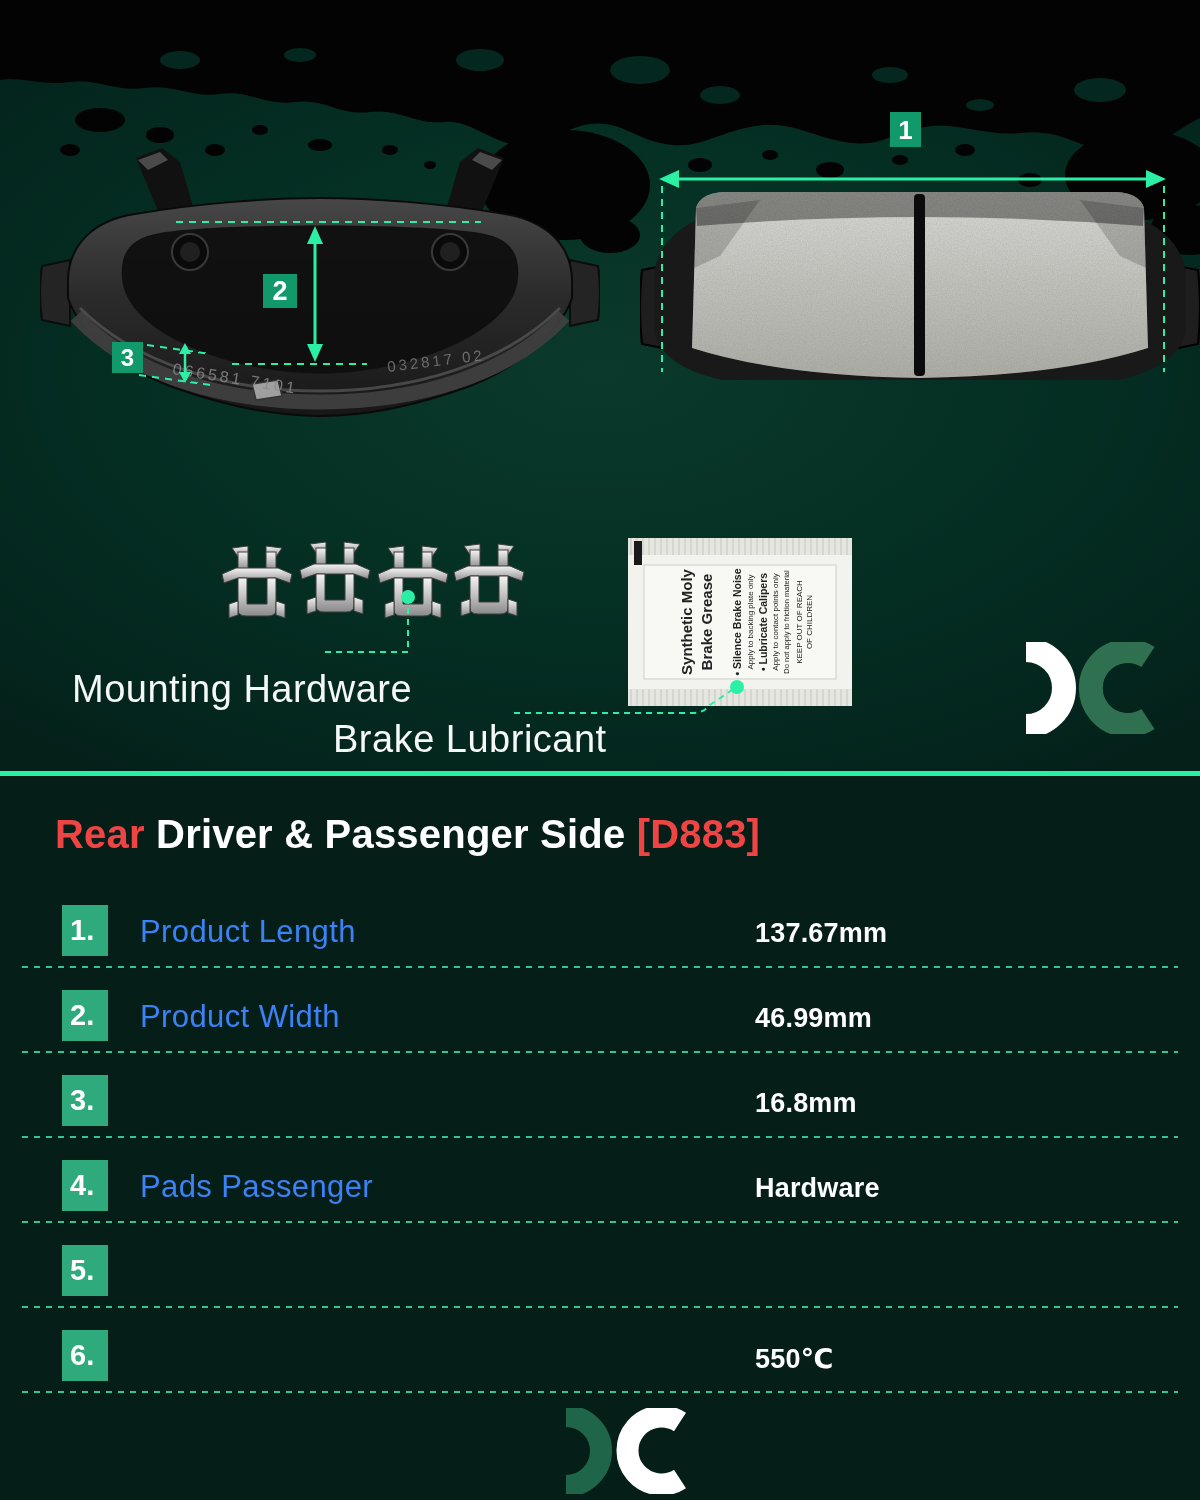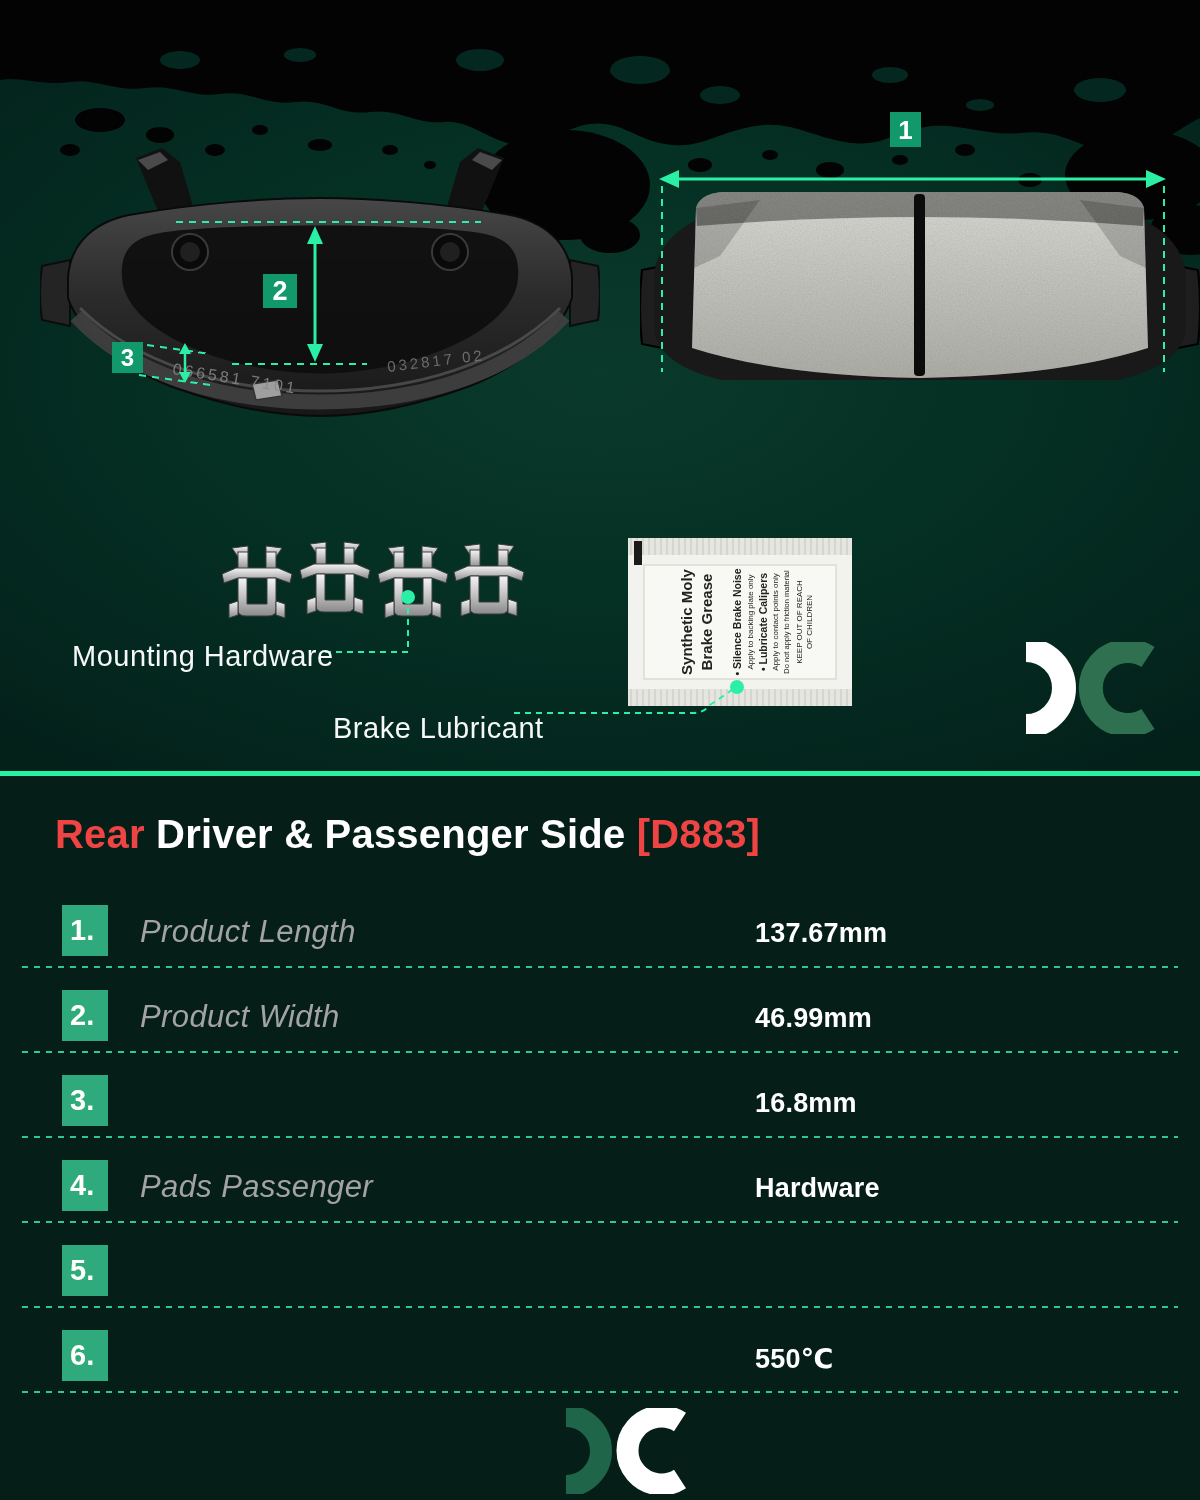--- a/index.html
+++ b/index.html
@@ -15,27 +15,27 @@
   .top-section{position:absolute;top:0;left:0;width:1200px;height:771px;
     background:radial-gradient(ellipse 900px 500px at 50% 48%, #0A3A2C 0%, #053024 45%, var(--bg-top) 75%, #032019 100%);}
   .divider{position:absolute;top:771px;left:0;width:1200px;height:5px;background:#26F2A2;}
   .abs{position:absolute;}
   .badge{position:absolute;display:flex;align-items:center;justify-content:center;
     background:var(--badge);color:#fff;font-weight:700;line-height:1;}
   .dash-h{position:absolute;height:2px;
     background:repeating-linear-gradient(90deg,var(--mint) 0 7px,transparent 7px 13px);}
   .dash-v{position:absolute;width:2px;
     background:repeating-linear-gradient(180deg,var(--mint) 0 7px,transparent 7px 13px);}
-  .callout-label{position:absolute;color:#F5F8F6;font-size:29px;letter-spacing:0.5px;}
+  .callout-label{position:absolute;color:#F5F8F6;font-size:38px;letter-spacing:0.5px;margin-top:28px;}
   .heading{position:absolute;left:55px;top:812px;font-size:40px;font-weight:700;letter-spacing:0.2px;color:#fff;white-space:pre;}
   .heading .mint{color:#ef4444;}
   .spec-row{position:absolute;left:0;width:1200px;height:85px;}
   .num-box{position:absolute;left:62px;top:12px;width:46px;height:51px;background:var(--numbox);
     color:#fff;font-size:29px;font-weight:600;display:flex;align-items:center;padding-left:8px;}
-  .spec-label{position:absolute;left:140px;top:21px;font-size:31px;color:#a3a3a3;letter-spacing:0.4px;font-style:italic;}
+  .spec-label{position:absolute;left:140px;top:21px;font-size:31px;color:#3b82f6;letter-spacing:0.4px;}
   .spec-value{position:absolute;left:755px;top:25px;font-size:27px;font-weight:700;color:#fff;letter-spacing:0.2px;text-align:right;}
   .spec-sep{position:absolute;left:22px;top:73px;width:1156px;height:2px;
     background:repeating-linear-gradient(90deg,rgba(55,228,168,.85) 0 6px,transparent 6px 12px);}
 </style>
 </head>
 <body>
 
 <div id="canvas">
 
   <div class="top-section"></div>
@@ -231,21 +231,21 @@
       <text x="-84" y="161" text-anchor="middle" font-size="7.5">Do not apply to friction material</text>
       <text x="-84" y="174" text-anchor="middle" font-size="8">KEEP OUT OF REACH</text>
       <text x="-84" y="184" text-anchor="middle" font-size="8">OF CHILDREN</text>
     </g>
   </svg>
 
   <svg class="abs" style="left:512px;top:678px" width="240" height="42">
     <path d="M2,35 H180 Q192,35 198,27 L220,12" fill="none" stroke="#2CEFA6" stroke-width="2" stroke-dasharray="6 5"></path>
     <circle cx="225" cy="9" r="7" fill="#2CEFA6"></circle>
   </svg>
-  <div class="callout-label" style="left:333px;top:712px">Brake Lubricant</div>
+  <div class="callout-label" style="left:333px;top:690px">Brake Lubricant</div>
 
   <svg class="abs" style="left:1012px;top:642px" width="146" height="92">
     <path d="M14,8 A38,38 0 0 1 14,84" fill="none" stroke="#FFFFFF" stroke-width="24"></path>
     <path d="M136,15 A37,37 0 1 0 136,77" fill="none" stroke="#2F7050" stroke-width="24"></path>
   </svg>
 
   <div class="divider"></div>
 
   <div class="heading"><span class="mint">Rear</span><span> Driver &amp; Passenger Side </span><span class="mint">[D883]</span></div>
 

